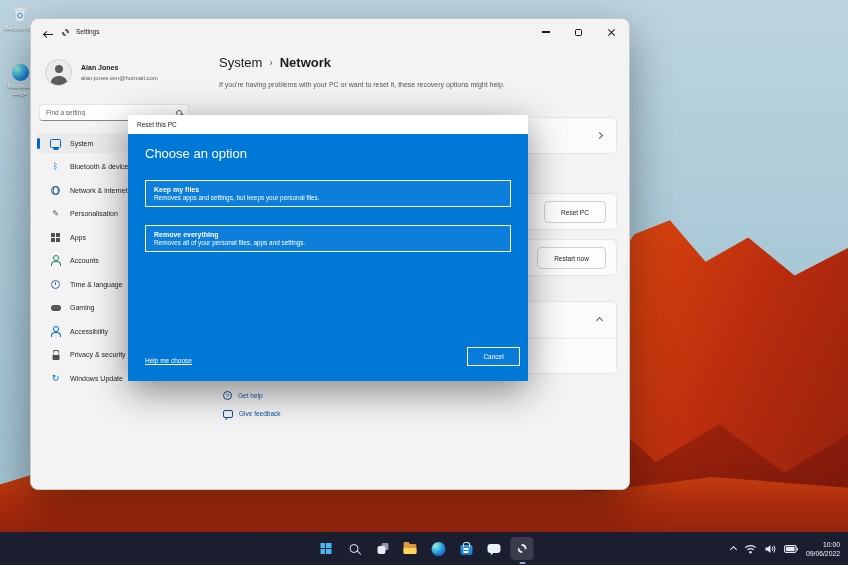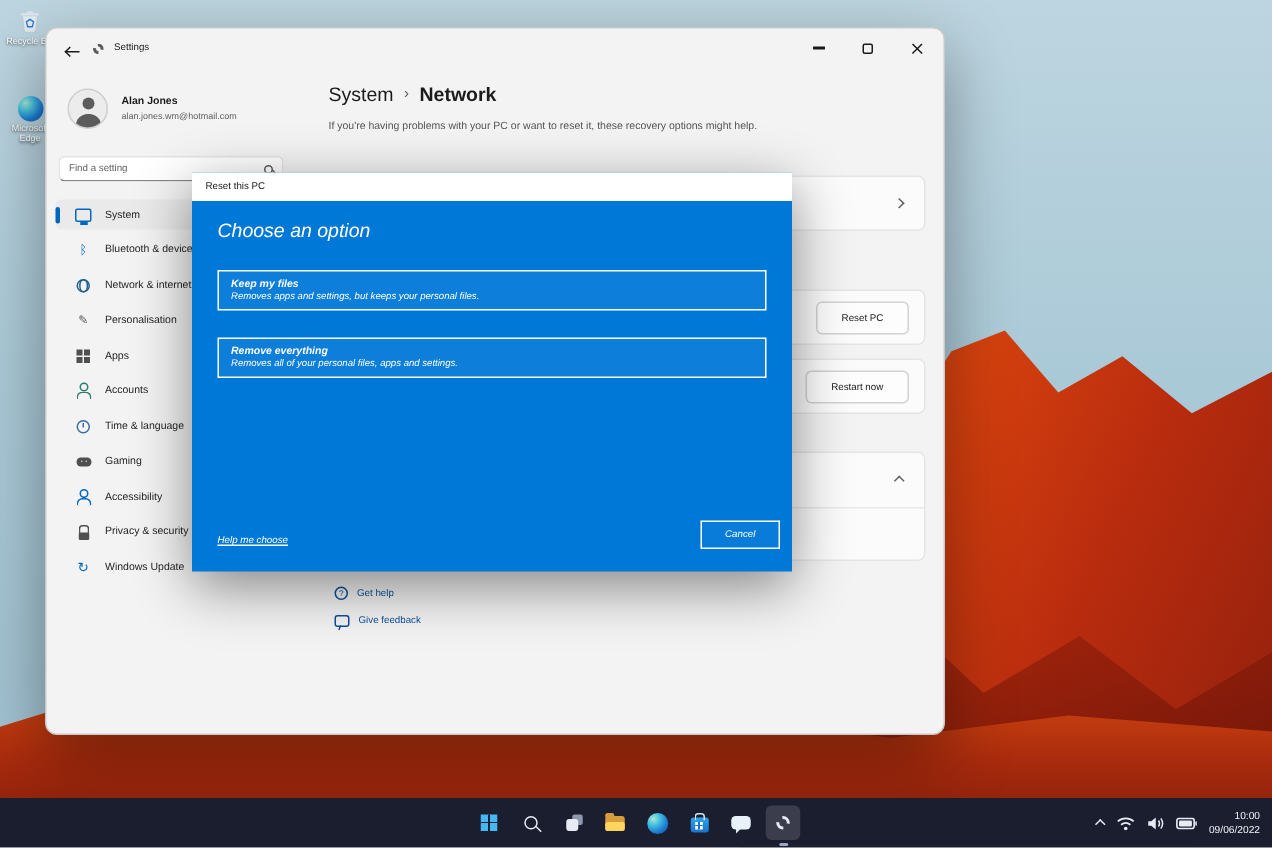--- a/index.html
+++ b/index.html
@@ -117,21 +117,21 @@
   #link-feedback { top:391px; }
   .ico-help { width:9px; height:9px; border-radius:50%; border:1.1px solid #0d4f9c; display:flex; align-items:center; justify-content:center; font-size:5.5px; color:#0d4f9c; flex:none; }
   .ico-help::after { content:'?'; }
   .ico-feedback { width:10px; height:7.5px; border:1.1px solid #0d4f9c; border-radius:2px; position:relative; flex:none; }
   .ico-feedback::after { content:''; position:absolute; left:1.5px; bottom:-3px; width:3px; height:3px; border-left:1.1px solid #0d4f9c; border-bottom:1.1px solid #0d4f9c; transform:skewX(-20deg); border-bottom:none; }
 
   
   #dialog { left:128px; top:115px; width:400px; height:266px; background:#0078d7; z-index:20; box-shadow:0 10px 35px rgba(0,0,0,.45); }
   .dialog-titlebar { position:absolute; top:0; left:0; right:0; height:19px; background:#fff; display:flex; align-items:center; padding-left:9px; }
   .dialog-title { font-size:6.5px; color:#1a1a1a; }
-  .dialog-body { position:absolute; top:19px; left:0; right:0; bottom:0;font-style:italic; }
+  .dialog-body { position:absolute; top:19px; left:0; right:0; bottom:0; }
   .dialog-heading { position:absolute; left:17px; top:12px; font-size:13px; color:#fff; font-weight:normal; }
   .option-tile { position:absolute; left:17px; width:366px; height:27px; border:1.2px solid #fff; background:rgba(255,255,255,.05); padding:3.5px 8px; color:#fff; }
   #opt-keep { top:46px; }
   #opt-remove { top:91px; }
   .option-title { font-size:7px; font-weight:bold; line-height:9px; }
   .option-desc { font-size:6.4px; line-height:8.5px; }
   .dialog-help { position:absolute; left:17px; bottom:17px; font-size:6.5px; color:#fff; text-decoration:underline; }
   .dialog-cancel { position:absolute; left:339px; top:213px; width:53px; height:19px; border:1px solid #fff; color:#fff;
     font-size:6.5px; display:flex; align-items:center; justify-content:center; background:rgba(255,255,255,.03); }
 

